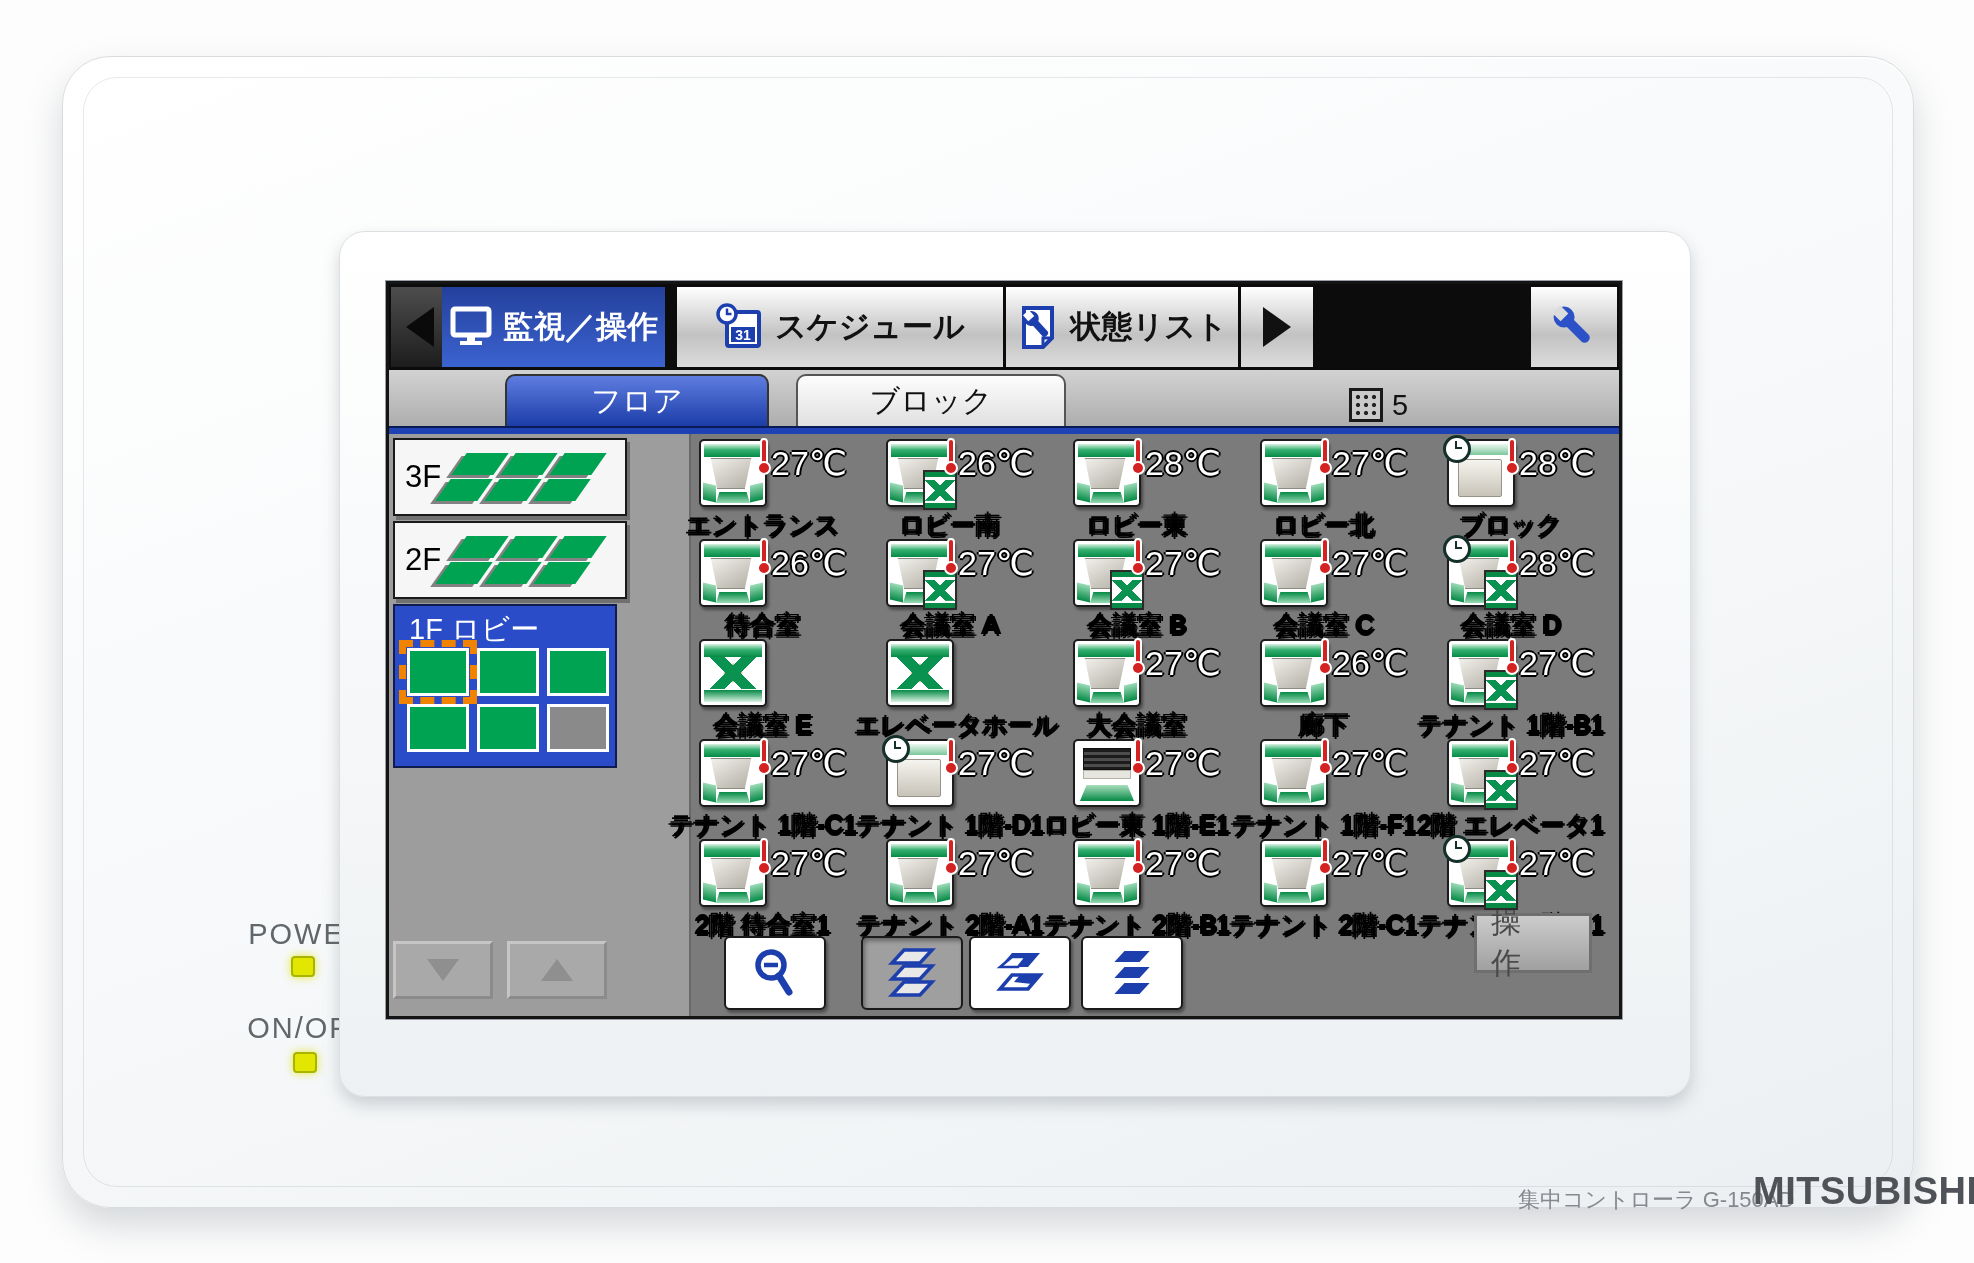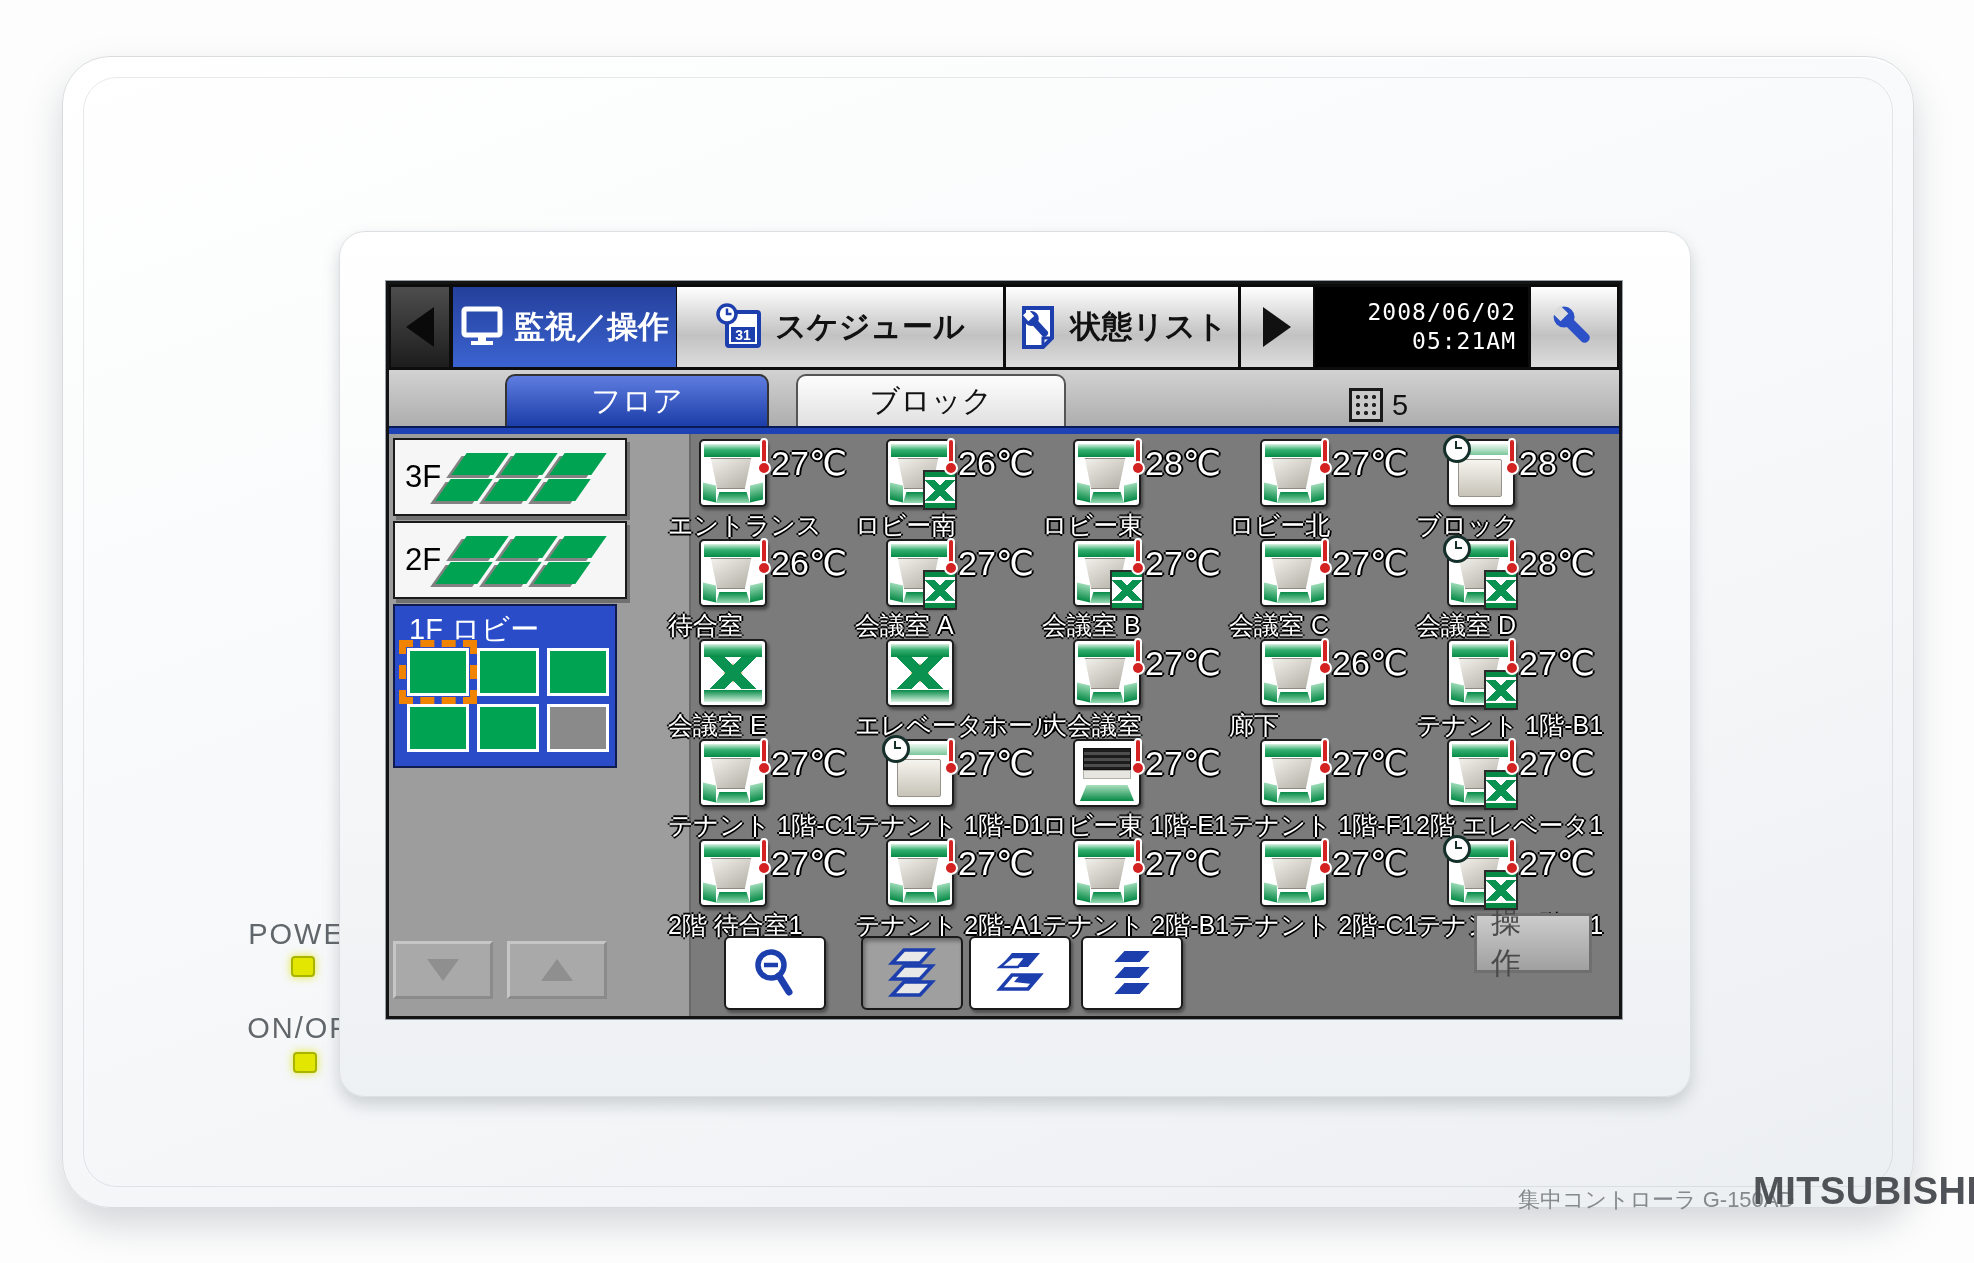--- a/index.html
+++ b/index.html
@@ -19,21 +19,21 @@
   .lcd{position:absolute;left:323px;top:224px;width:1230px;height:732px;background:#7b7b7b;
        border:3px solid #141414;box-shadow:0 0 0 1px #9aa0a5, inset 0 0 6px rgba(0,0,0,.5);}
   
   .tabbar{position:absolute;left:0;top:0;width:1230px;height:86px;background:#0c0c0c;}
   .tab, .nav-btn, .wrench-btn{position:absolute;top:3px;height:80px;display:flex;align-items:center;justify-content:center;
        background:linear-gradient(180deg,#ffffff 0%,#c2c2c2 60%,#dcdcdc 100%);cursor:pointer;}
   .nav-btn.left{left:2px;width:58px;background:linear-gradient(180deg,#4d4d4d,#1d1d1d);}
   .tri-left{width:0;height:0;border-top:20px solid transparent;border-bottom:20px solid transparent;border-right:28px solid #0a0a0a;}
   .tri-right{width:0;height:0;border-top:20px solid transparent;border-bottom:20px solid transparent;border-left:28px solid #111;}
   .tab{gap:10px;font-size:31px;color:#111;font-weight:bold;}
-  .tab.t0{left:64px;width:223px;background:linear-gradient(180deg,#24409c,#3b63d0);color:#fff;}
+  .tab.t0{left:53px;width:223px;background:linear-gradient(180deg,#24409c,#3b63d0);color:#fff;}
   .tab.t1{left:288px;width:326px;}
   .tab.t2{left:617px;width:232px;}
   .nav-btn.right{left:852px;width:72px;}
   .datetime{position:absolute;left:926px;top:3px;width:213px;height:80px;background:#000;color:#fff;
        font-family:"DejaVu Sans Mono",monospace;font-size:23px;text-align:right;box-sizing:border-box;
        padding:11px 12px 0 0;line-height:29px;letter-spacing:1px;}
   .wrench-btn{left:1142px;width:86px;}
   
   .subtabbar{position:absolute;left:0;top:86px;width:1230px;height:64px;
        background:linear-gradient(180deg,#d2d2d2,#a8a8a8);}
@@ -71,21 +71,21 @@
   .scroll-btn.down{left:4px;}
   .scroll-btn.up{left:118px;}
   .tri-down{width:0;height:0;border-left:16px solid transparent;border-right:16px solid transparent;border-top:22px solid #8f8f8f;}
   .tri-up{width:0;height:0;border-left:16px solid transparent;border-right:16px solid transparent;border-bottom:22px solid #8f8f8f;}
   
   .unit{position:absolute;width:187px;height:100px;cursor:pointer;}
   .u-icon{position:absolute;left:0;top:0;width:64px;height:64px;background:#fff;border:2px solid #1c1c1c;
        border-radius:5px;box-shadow:2px 3px 3px rgba(0,0,0,.4);}
   .u-temp{position:absolute;left:72px;top:4px;font-size:34px;color:#fff;white-space:nowrap;
        text-shadow:2px 0 #000,-2px 0 #000,0 2px #000,0 -2px #000,1px 1px #000;}
-  .u-label{position:absolute;left:-31px;top:70px;width:190px;font-size:25px;color:#ffffff;white-space:nowrap;
+  .u-label{position:absolute;left:-31px;top:70px;width:190px;text-align:center;font-size:25px;color:#000000;white-space:nowrap;
        text-shadow:2px 0 #000,-2px 0 #000,0 2px #000,0 -2px #000;}
   .part{position:absolute;display:block;}
   .band-top{left:3px;top:3px;right:3px;height:13px;background:linear-gradient(180deg,#d9f2e2 0%,#35b070 45%,#068a46 100%);}
   .cas-body{left:7px;top:17px;width:46px;height:31px;background:linear-gradient(150deg,#f5f3ee,#aeaba1);
        clip-path:polygon(6% 0,94% 0,80% 100%,20% 100%);box-shadow:inset 0 0 0 1px #8d8a81;}
   .flap-l{left:2px;bottom:4px;width:13px;height:17px;background:linear-gradient(#9adbb6,#068a46);transform:skewY(14deg);}
   .flap-r{right:2px;bottom:4px;width:13px;height:17px;background:linear-gradient(#9adbb6,#068a46);transform:skewY(-14deg);}
   .band-bottom{left:15px;right:15px;bottom:2px;height:11px;background:linear-gradient(0deg,#9adbb6,#068a46);
        clip-path:polygon(10% 0,90% 0,100% 100%,0 100%);}
   .band-bottom2{left:3px;bottom:3px;right:3px;height:12px;background:linear-gradient(0deg,#d9f2e2,#068a46);}
@@ -179,24 +179,20 @@
                 <rect x="18" y="4" width="8" height="8" fill="#fff"></rect>
                 <rect x="18.5" y="13" width="7" height="22" rx="3" fill="#1d3fae"></rect>
               </g>
             </svg>
           </span>
           <span>状態リスト</span>
         </div>
         <div class="nav-btn right">
           <span class="tri-right"></span>
         </div>
-        <div class="datetime">
-          <div>2008/06/02</div>
-          <div>05:21AM</div>
-        </div>
         <div class="wrench-btn">
           <span>
             <svg width="54" height="54" viewBox="0 0 54 54">
               <g transform="rotate(-45 27 27)">
                 <circle cx="27" cy="13" r="10.5" fill="#2b50c8"></circle>
                 <rect x="21.5" y="2" width="11" height="11.5" fill="#dcdcdc"></rect>
                 <rect x="22" y="15" width="10" height="32" rx="4.5" fill="#2b50c8"></rect>
               </g>
             </svg>
           </span>

